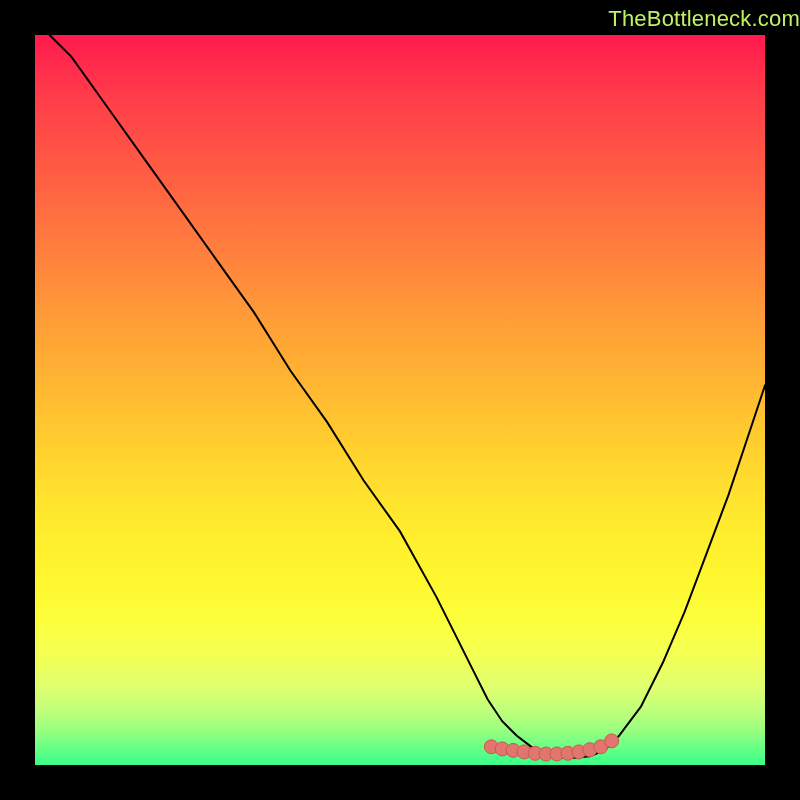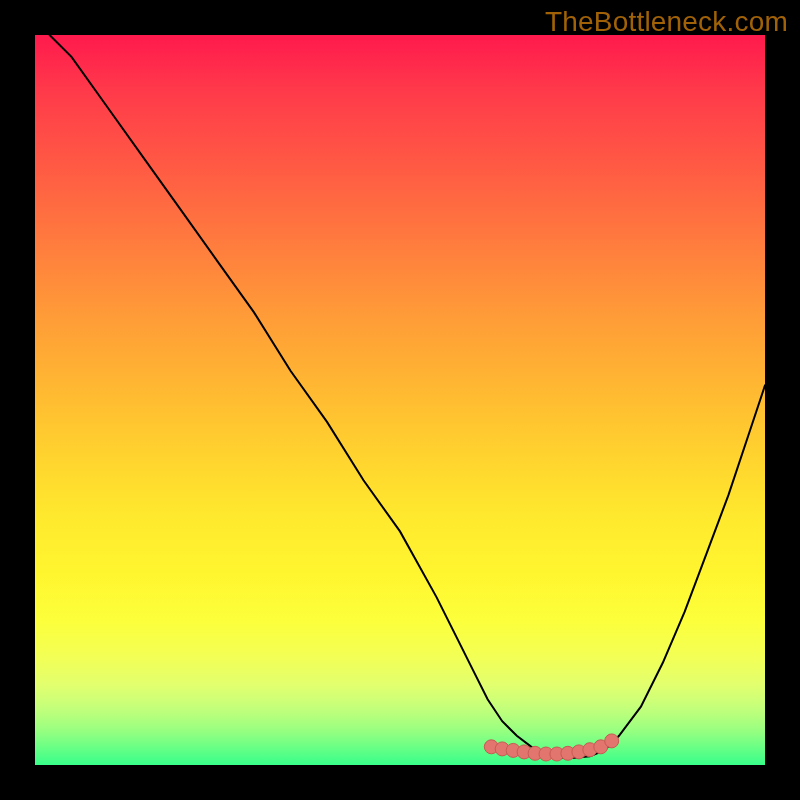--- a/index.html
+++ b/index.html
@@ -40,23 +40,23 @@
       #e2ff6e 89%,
       #c6ff7a 92%,
       #9dff80 95%,
       #6bff85 97.5%,
       #38ff8a 100%
     );
   }
   .watermark {
     position: absolute;
     top: 6px;
-    right: 12px;
-    color: #a16207;
-    font-size: 28px;
+    right: 0;
+    color: #bef264;
+    font-size: 22px;
     font-weight: 500;
     letter-spacing: 0.2px;
   }
   svg.curve {
     position: absolute;
     left: 0;
     top: 0;
     width: 730px;
     height: 730px;
   }

